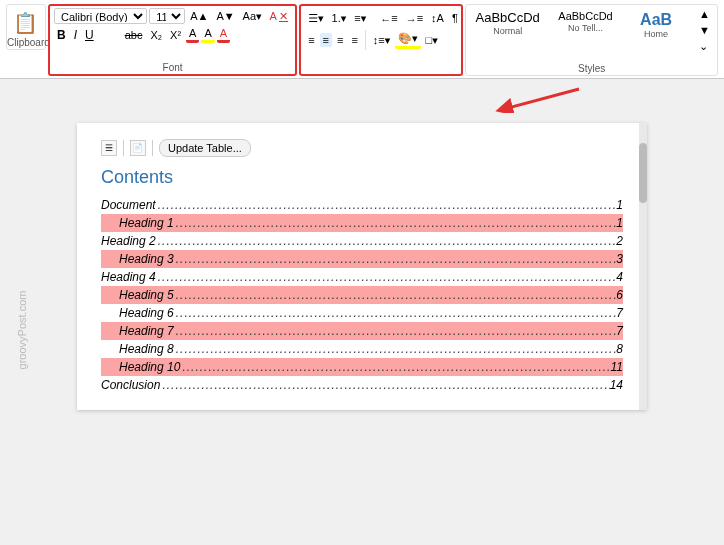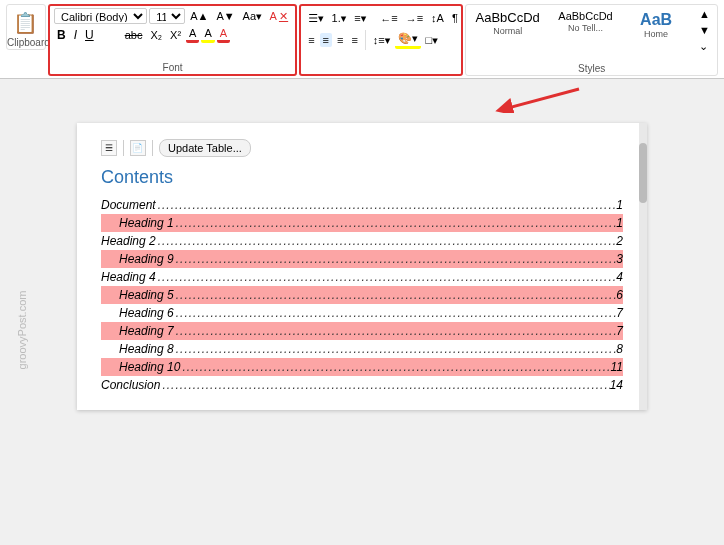--- a/index.html
+++ b/index.html
@@ -184,21 +184,21 @@
             <span class="toc-text">Heading 1</span>
             <span class="toc-dots">............................................................................................................................................................................................................</span>
             <span class="toc-page">1</span>
           </div>
           <div class="toc-entry toc-indent0">
             <span class="toc-text">Heading 2</span>
             <span class="toc-dots">............................................................................................................................................................................................................</span>
             <span class="toc-page">2</span>
           </div>
           <div class="toc-entry alt toc-indent1">
-            <span class="toc-text">Heading 9</span>
+            <span class="toc-text">Heading 3</span>
             <span class="toc-dots">............................................................................................................................................................................................................</span>
             <span class="toc-page">3</span>
           </div>
           <div class="toc-entry toc-indent0">
             <span class="toc-text">Heading 4</span>
             <span class="toc-dots">............................................................................................................................................................................................................</span>
             <span class="toc-page">4</span>
           </div>
           <div class="toc-entry alt toc-indent1">
             <span class="toc-text">Heading 5</span>

